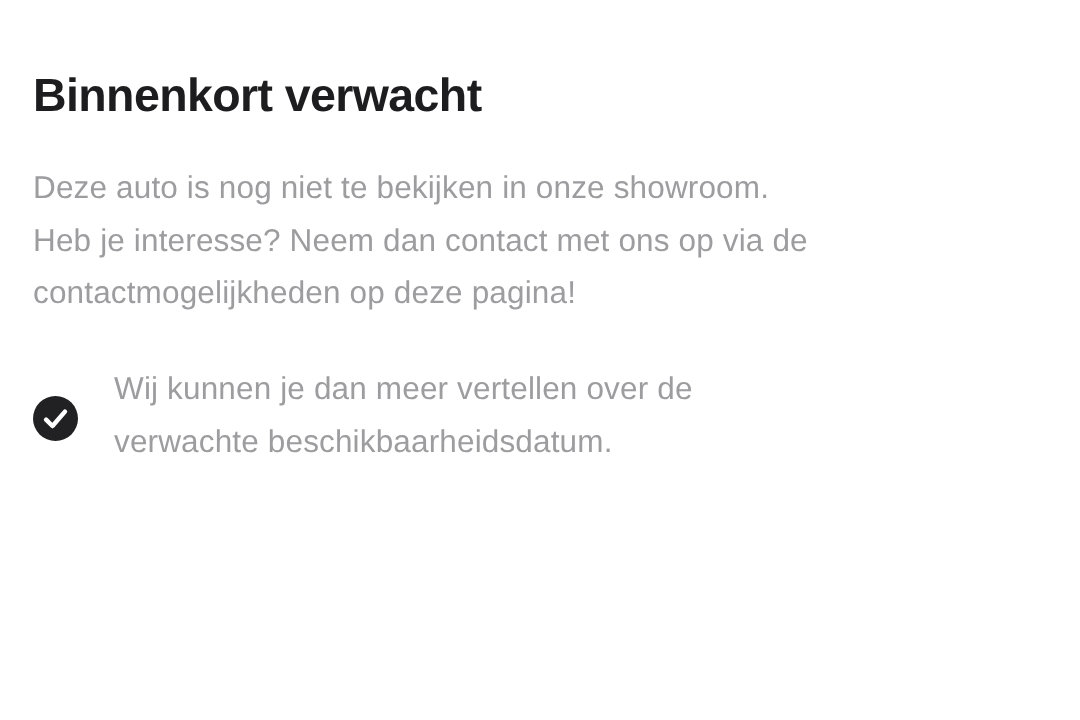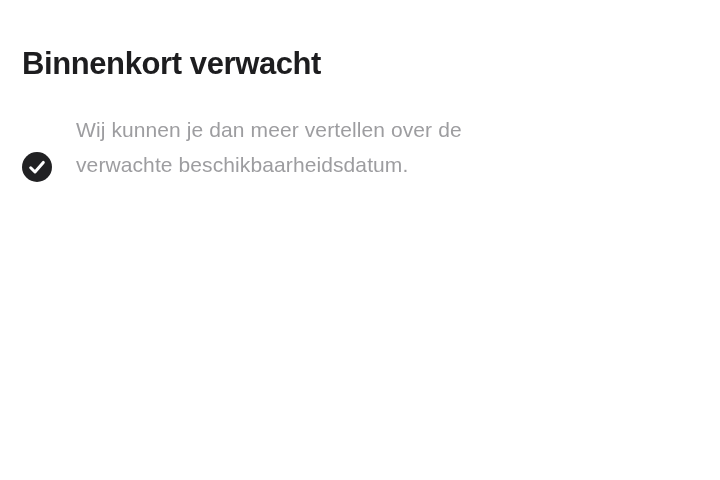--- a/index.html
+++ b/index.html
@@ -38,21 +38,21 @@
     white-space: pre-line;
     letter-spacing: 0.1px;
   }
   .benefits-list {
     list-style: none;
     margin: 29px 0 0 0;
     padding: 0;
   }
   .benefit-item {
     display: flex;
-    align-items: flex-end;
+    align-items: center;
     margin: 0 0 26px 0;
   }
   .check-circle-icon {
     flex: 0 0 auto;
     width: 30px;
     height: 30px;
     margin-top: 3px;
     display: block;
   }
   .benefit-text {
@@ -65,20 +65,23 @@
     letter-spacing: 0.1px;
   }
 </style>
 </head>
 <body>
 
 <main class="panel">
 
   <h1 class="page-title">Binnenkort verwacht</h1>
 
+  <p class="intro-text">Deze auto is nog niet te bekijken in onze showroom.
+Heb je interesse? Neem dan contact met ons op via de
+contactmogelijkheden op deze pagina!</p>
 
   <ul class="benefits-list">
 
     <li class="benefit-item">
       <svg class="check-circle-icon" viewBox="0 0 30 30" xmlns="http://www.w3.org/2000/svg" aria-hidden="true">
         <circle cx="15" cy="15" r="15" fill="#212123"></circle>
         <path d="M8.7 15.8 L13 20 L21.3 10.4" fill="none" stroke-width="3" stroke-linecap="round" stroke-linejoin="round" stroke="#ffffff"></path>
       </svg>
       <span class="benefit-text">Wij kunnen je dan meer vertellen over de
 verwachte beschikbaarheidsdatum.</span>

